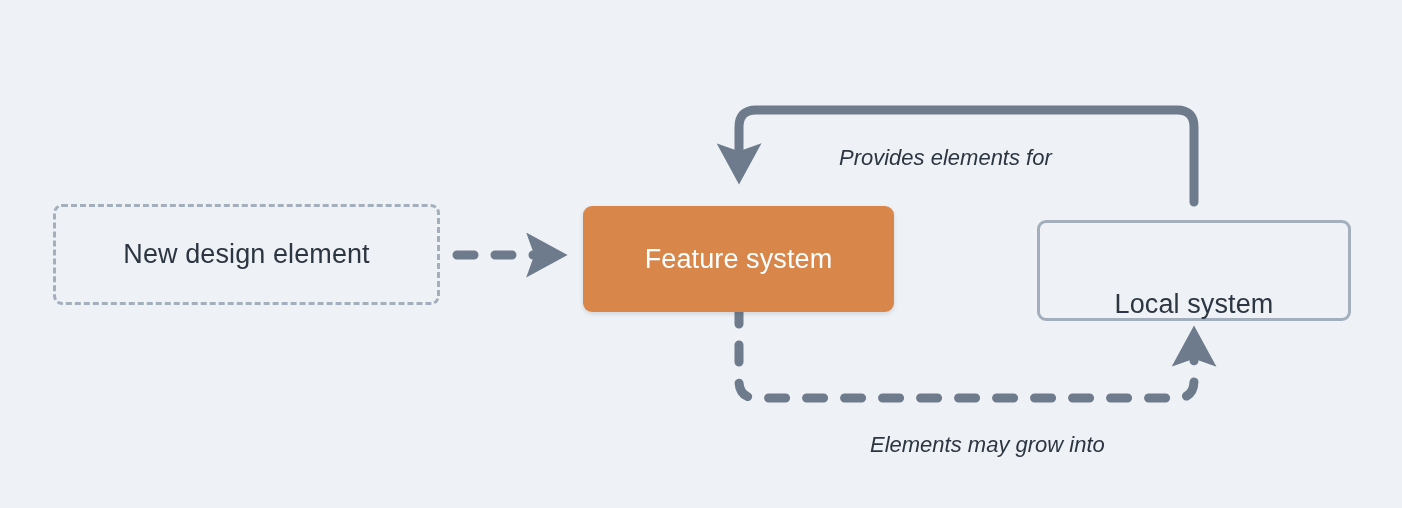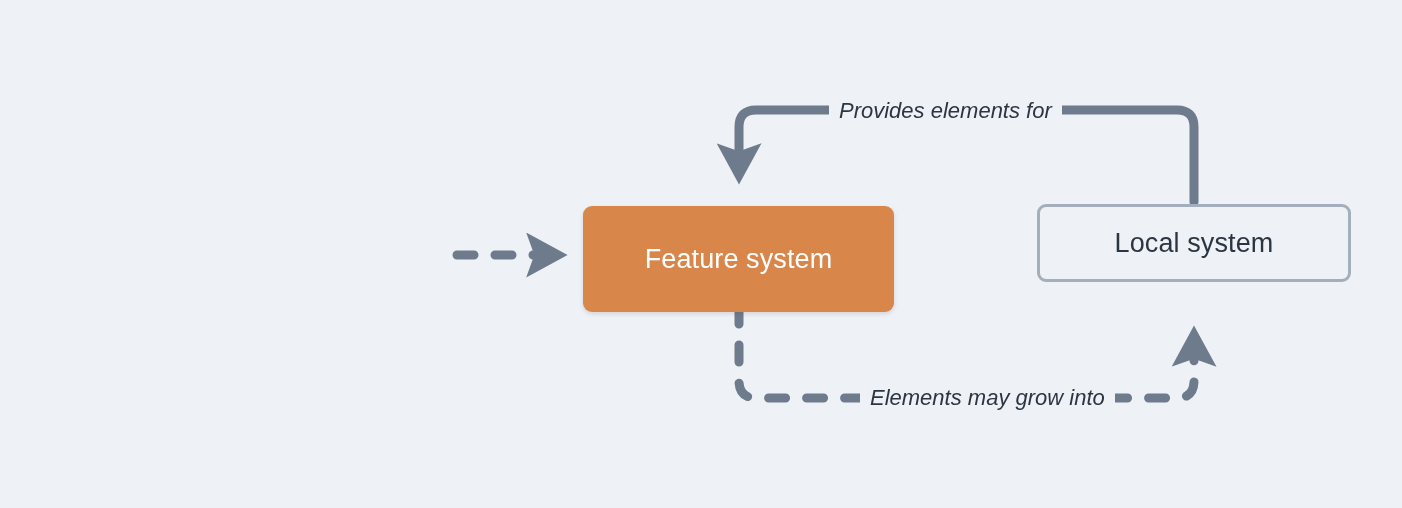--- a/index.html
+++ b/index.html
@@ -59,38 +59,40 @@
     height: 106px;
     background: #d9864b;
     border: none;
     box-shadow: 0 2px 4px rgba(45,60,80,0.14);
   }
   #node-feature-system .node-label { color: #ffffff; }
 
   
   #node-local-system {
     left: 1037px;
-    top: 204px;
+    top: 220px;
     width: 314px;
-    height: 78px;
+    height: 101px;
     border: 3px solid #a4afbd;
     background: transparent;
+    align-items: flex-end;
   }
   #node-local-system .node-label { color: #2c3642; }
 
   
   .edge-label {
     position: absolute;
     font-size: 22px;
     font-style: italic;
     color: #2c3642;
     white-space: nowrap;
     background: #eef1f5;
     padding: 0 10px;
     line-height: 1.1;
+    margin-top: 47px;
   }
   #edge-label-provides {
     left: 829px;
     top: 99px;
   }
   #edge-label-grows {
     left: 860px;
     top: 386px;
   }
 </style>
@@ -112,20 +114,23 @@
       </marker>
     </defs>
 
     <path d="M 457 255 L 555 255" fill="none" stroke="#6e7b8c" stroke-width="9" stroke-linecap="round" stroke-dasharray="17 21" marker-end="url(#arrow-right)"></path>
 
     <path d="M 1194 202 L 1194 127 Q 1194 110 1177 110 L 756 110 Q 739 110 739 127 L 739 172" fill="none" stroke="#6e7b8c" stroke-width="9" stroke-linecap="round" stroke-linejoin="round" marker-end="url(#arrow-down)"></path>
 
     <path d="M 739 307 L 739 381 Q 739 398 756 398 L 1177 398 Q 1194 398 1194 381 L 1194 338" fill="none" stroke="#6e7b8c" stroke-width="9" stroke-linecap="round" stroke-linejoin="round" stroke-dasharray="17 21" marker-end="url(#arrow-up)"></path>
   </svg>
 
+  <div class="node" id="node-new-design">
+    <span class="node-label">New design element</span>
+  </div>
 
   <div class="node" id="node-feature-system">
     <span class="node-label">Feature system</span>
   </div>
 
   <div class="node" id="node-local-system">
     <span class="node-label">Local system</span>
   </div>
 
   <div class="edge-label" id="edge-label-provides">Provides elements for</div>

